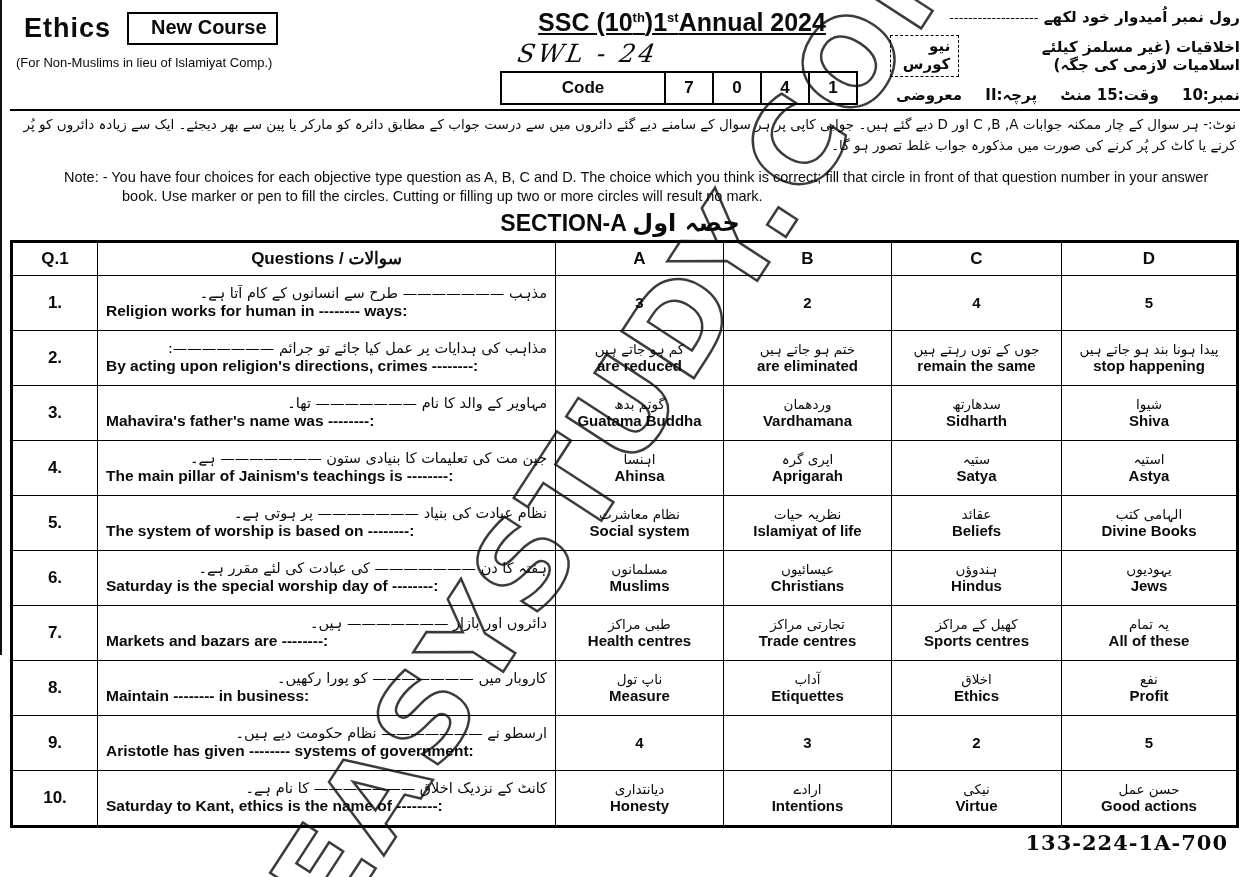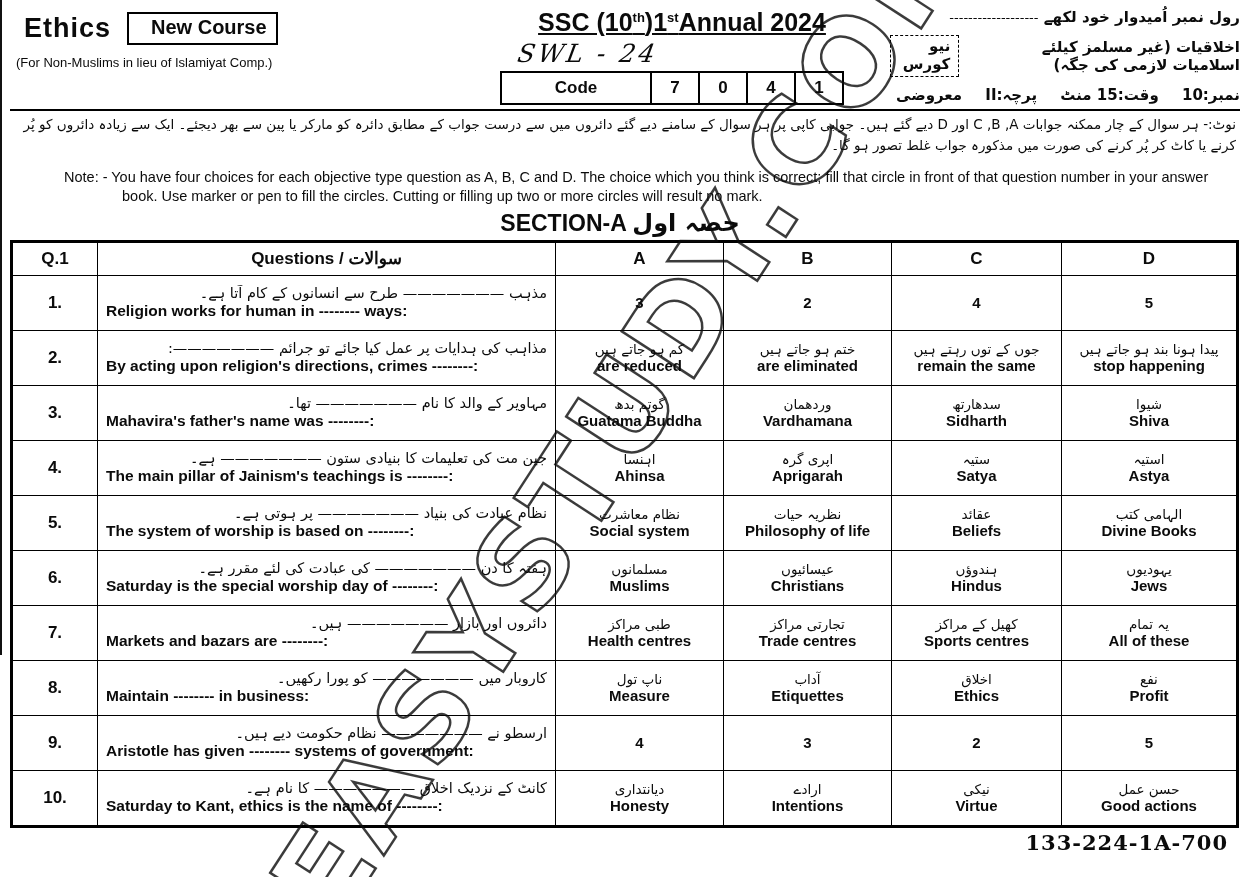--- a/index.html
+++ b/index.html
@@ -22,21 +22,21 @@
   .hdr-center { width:408px; text-align:center; padding-top:2px; }
   .exam-title { font-size:25px; font-weight:bold; text-decoration:underline; white-space:nowrap; }
   .exam-title sup { font-size:13px; }
   .handwritten {
     font-family:"DejaVu Serif", serif; font-style:italic; font-size:25px;
     text-align:left; padding-left:40px; margin-top:2px; transform:skewX(-10deg); letter-spacing:3px;
   }
   .code-row { display:flex; margin-top:3px; margin-left:22px; }
   .code-box { display:flex; border:2px solid #000; height:30px; background:#fff; }
   .code-cell { display:flex; align-items:center; justify-content:center; font-size:17px; font-weight:bold; border-left:2px solid #000; width:46px; }
-  .code-cell.first { border-left:none; width:148px; }
+  .code-cell.first { border-left:none; width:162px; }
 
   .hdr-right { flex:1; direction:rtl; text-align:right; padding-top:2px; padding-left:4px; }
   .ur { font-family:"DejaVu Sans", sans-serif; }
   .roll-line { font-size:15px; font-weight:bold; white-space:nowrap; }
   .roll-dashes { letter-spacing:2px; font-weight:normal; font-size:13px; }
   .subj-ur-line { margin-top:9px; font-size:15px; font-weight:bold; display:flex; justify-content:flex-start; gap:10px; align-items:center; }
   .new-course-ur { border:1px dashed #000; padding:1px 8px 3px 8px; font-weight:bold; }
   .meta-ur-line { margin-top:9px; display:flex; justify-content:space-between; font-size:15px; font-weight:bold; padding-left:6px; }
 
   .rule { border-top:2px solid #000; margin-top:4px; }
@@ -250,21 +250,21 @@
       <td class="qcell">
         <div class="q-ur ur">نظام عبادت کی بنیاد ——————— پر ہوتی ہے۔</div>
         <div class="q-en">The system of worship is based on --------:</div>
       </td>
       <td class="opt">
             <div class="opt-ur ur">نظام معاشرت</div>
             <div class="opt-en">Social system</div>
           </td>
       <td class="opt">
             <div class="opt-ur ur">نظریہ حیات</div>
-            <div class="opt-en">Philosophy of life</div>
+            <div class="opt-en">Islamiyat of life</div>
           </td>
       <td class="opt">
             <div class="opt-ur ur">عقائد</div>
             <div class="opt-en">Beliefs</div>
           </td>
       <td class="opt">
             <div class="opt-ur ur">الہامی کتب</div>
             <div class="opt-en">Divine Books</div>
           </td>
     </tr>

